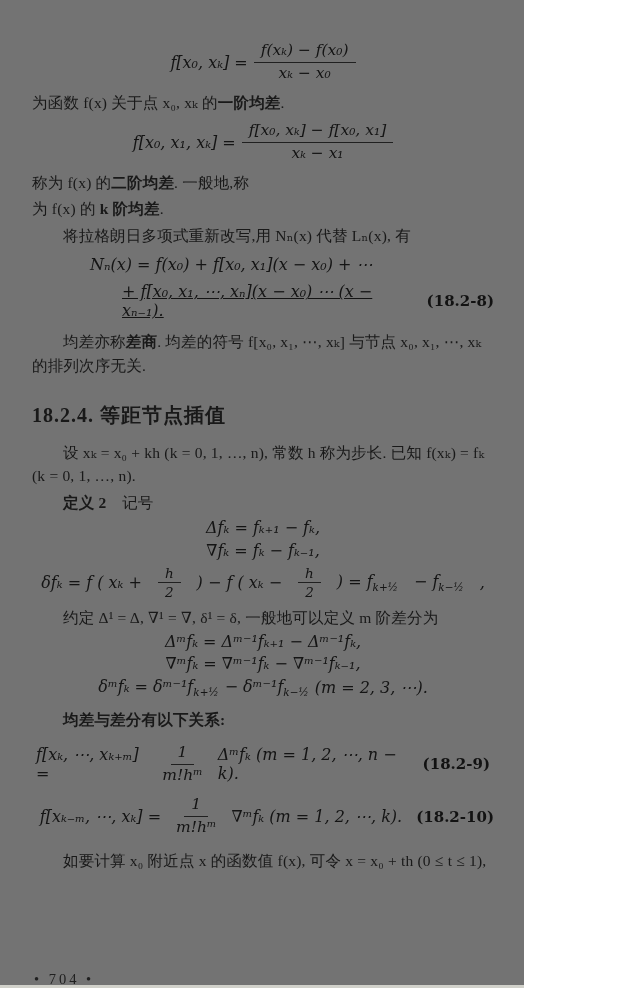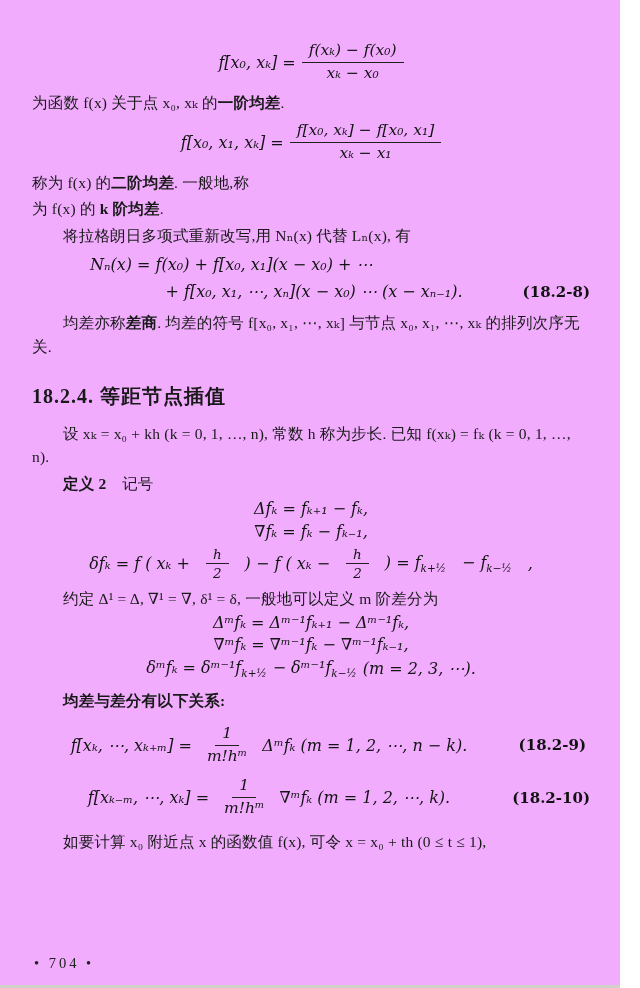--- a/index.html
+++ b/index.html
@@ -1,20 +1,20 @@
 <!DOCTYPE html>
 <html><head>
 <meta charset="utf-8">
 <style>
   * { box-sizing: border-box; }
   html,body { margin:0; padding:0; background:#ffffff; }
   .page {
     position:relative;
-    width:620px; height:988px;
-    background:#f0abfc;
+    width:524px; height:988px;
+    background:#737373;
     color:#1b1b1b;
     font-family:"Liberation Serif","DejaVu Serif",serif;
     padding:34px 30px 0 32px;
     overflow:hidden;
     filter:contrast(1.02);
   }
   .page::after{
     content:""; position:absolute; left:0; right:0; bottom:0; height:3px;
     background:#cfcfc9;
   }
@@ -49,21 +49,21 @@
   }
   .frac{
     display:inline-flex; flex-direction:column; align-items:center;
     vertical-align:middle; line-height:1.15; font-size:15.5px;
   }
   .frac .num{ padding:0 7px 2px 7px; border-bottom:1.4px solid #222; }
   .frac .den{ padding:2px 7px 0 7px; }
   .frac.small{ font-size:13.5px; line-height:1.05; }
   sub{ font-size:10.5px; font-style:italic; }
   .pageno{
-    position:absolute; left:34px; bottom:16px;
+    position:absolute; left:34px; bottom:0;
     font-size:14.5px; letter-spacing:3px; color:#222;
   }
 </style>
 </head>
 <body>
 
 <div class="page">
 
   <div class="eq">
     <span>f[x₀, xₖ] =</span>
@@ -88,21 +88,21 @@
 
   <p class="para"><span>为 f(x) 的 </span><span class="bold">k 阶均差</span><span>.</span></p>
 
   <p class="para indent"><span>将拉格朗日多项式重新改写,用 Nₙ(x) 代替 Lₙ(x), 有</span></p>
 
   <div class="eq-block">
     <div class="eq eq-left" style="padding-left:58px; margin-bottom:2px;">
       <span>Nₙ(x) = f(x₀) + f[x₀, x₁](x − x₀) + ⋯</span>
     </div>
     <div class="eq-tagged">
-      <div class="eq-center" style="padding-left:90px;">
+      <div class="eq-center" style="padding-left:90px;text-decoration:underline;">
         <span>+ f[x₀, x₁, ⋯, xₙ](x − x₀) ⋯ (x − xₙ₋₁).</span>
       </div>
       <span class="eq-tag">(18.2-8)</span>
     </div>
   </div>
 
 
   <p class="para indent" style="margin-top:10px;"><span>均差亦称</span><span class="bold">差商</span><span>. 均差的符号 f[x₀, x₁, ⋯, xₖ] 与节点 x₀, x₁, ⋯, xₖ 的排列次序无关.</span></p>
 
   <h2 class="heading">18.2.4. 等距节点插值</h2>

